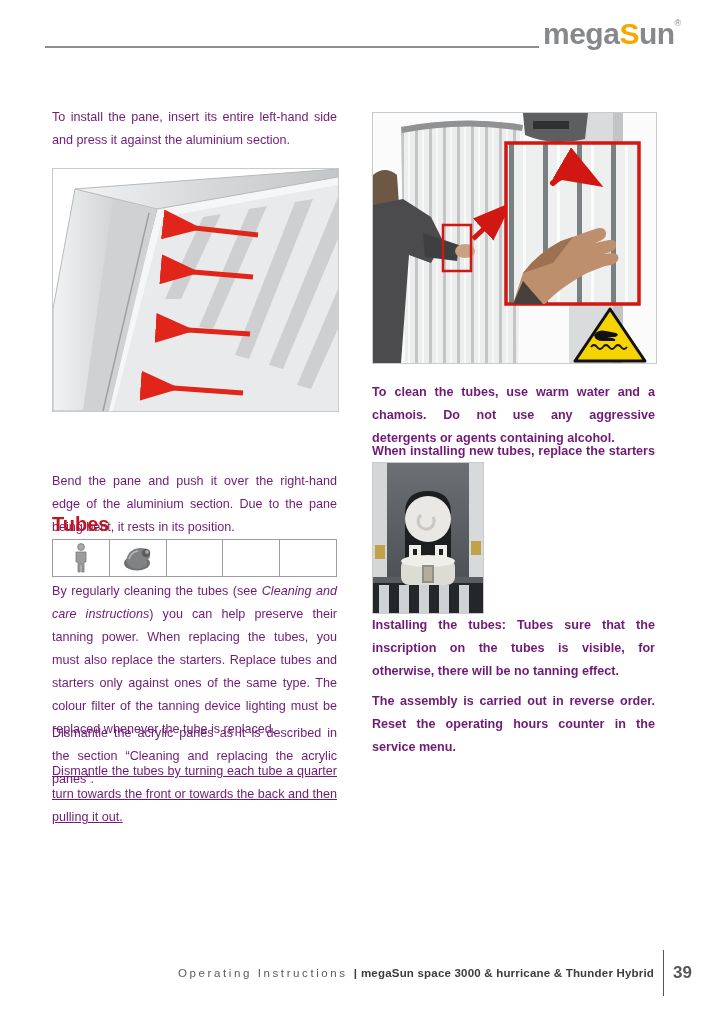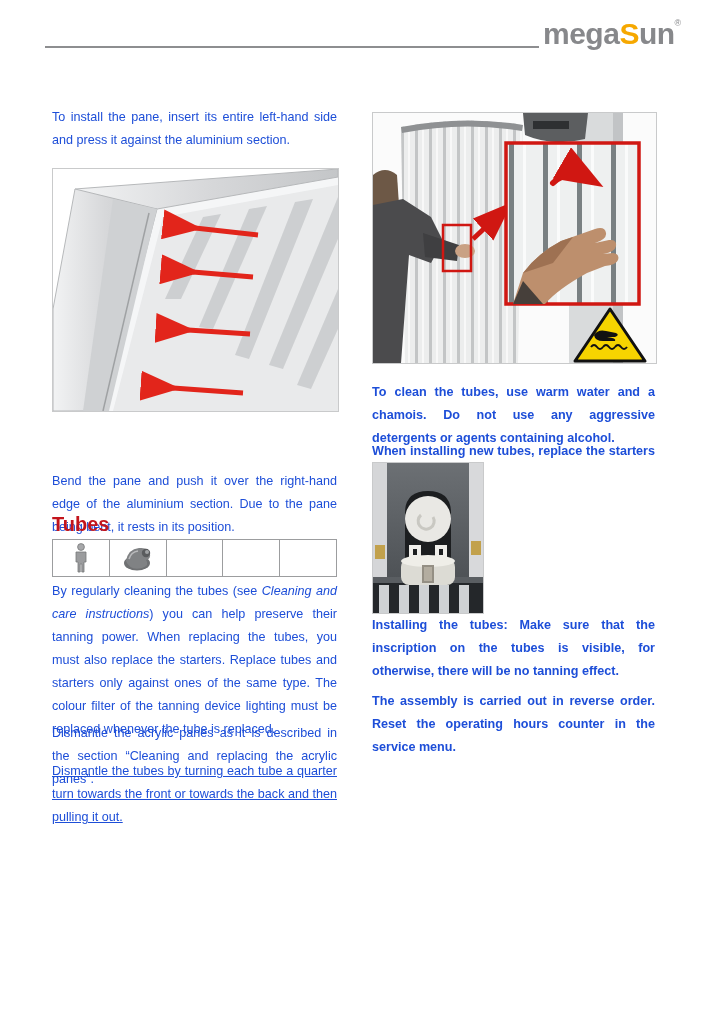--- a/index.html
+++ b/index.html
@@ -11,21 +11,21 @@
   
   .header-rule{position:absolute;left:45px;top:46px;width:494px;height:2px;background:#8d8e90;}
   .logo{position:absolute;left:543px;top:17px;font-size:30px;font-weight:bold;letter-spacing:-0.5px;color:#87888b;white-space:nowrap;text-align:right;}
   .logo .s{color:#f6a800;}
   .logo .reg{font-size:9px;vertical-align:18px;color:#87888b;font-weight:normal;}
   
   .col-left{position:absolute;left:52px;top:0;width:285px;}
   .col-right{position:absolute;left:372px;top:0;width:283px;}
   .para{
     position:absolute;width:285px;font-size:12.6px;line-height:23px;
-    text-align:justify;color:#1d4ed8;
+    text-align:justify;color:#701a75;
   }
   .col-right .para{width:283px;font-weight:bold;}
   .photo{position:absolute;border:1px solid #c9cacb;background:#fdfdfd;}
   .section-title{position:absolute;font-size:20px;font-weight:bold;color:#c3141c;}
   
   .picto-table{position:absolute;left:0;top:539px;width:285px;height:38px;display:flex;border:1px solid #9c9d9f;box-sizing:border-box;}
   .picto-cell{flex:1;border-right:1px solid #9c9d9f;display:flex;align-items:center;justify-content:center;}
   .picto-cell:last-child{border-right:none;}
   
   .footer{position:absolute;top:950px;right:32px;display:flex;align-items:center;}
@@ -215,18 +215,23 @@
         <rect x="62" y="82" width="12" height="14" fill="#f0efeb"></rect>
           <rect x="66" y="86" width="4" height="6" fill="#1c1e20"></rect>
 
         <rect x="28" y="96" width="54" height="26" rx="8" fill="#dcdbd4"></rect>
         <ellipse cx="55" cy="98" rx="27" ry="6" fill="#efeee8"></ellipse>
         <rect x="49" y="102" width="12" height="18" fill="#948f84"></rect>
         <rect x="51" y="104" width="8" height="14" fill="#b3ada0"></rect>
       </svg>
     </div>
 
-    <div class="para" style="top:614px;">Installing the tubes: Make sure that the inscription on the tubes is visible, for otherwise, there will be no tanning effect.</div>
+    <div class="para" style="top:614px;">Installing the tubes: Tubes sure that the inscription on the tubes is visible, for otherwise, there will be no tanning effect.</div>
     <div class="para" style="top:690px;">The assembly is carried out in reverse order. Reset the operating hours counter in the service menu.</div>
   </div>
 
+  <div class="footer">
+    <div class="footer-text"><span class="ft-label">Operating Instructions</span><span class="ft-sep">|</span><span class="ft-product">megaSun space 3000 &amp; hurricane &amp; Thunder Hybrid</span></div>
+    <div class="footer-divider"></div>
+    <div class="footer-page">39</div>
+  </div>
 
 </div>
 
 </body></html>

